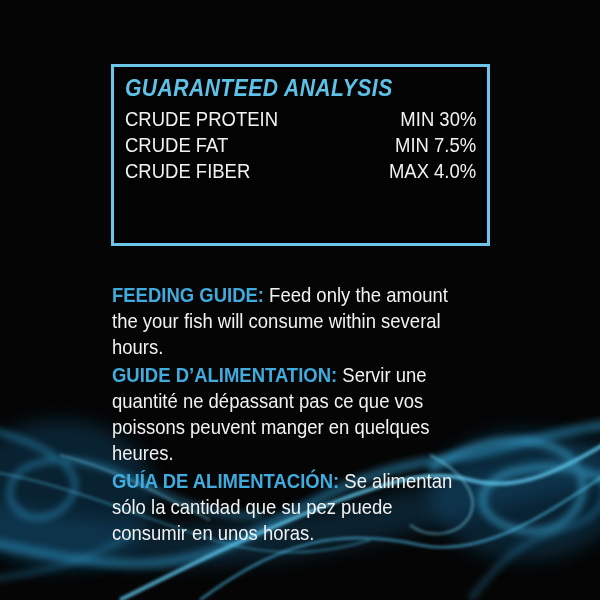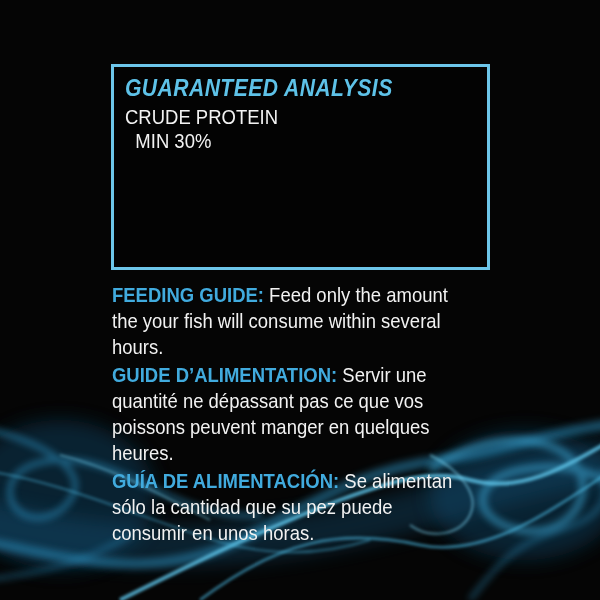--- a/index.html
+++ b/index.html
@@ -13,43 +13,42 @@
 
   
   .smoke {
     position:absolute; left:0; top:0; width:600px; height:600px;
     z-index:1; pointer-events:none;
   }
 
   
   .panel {
     position:absolute; left:111px; top:64px;
-    width:379px; height:206px;
+    width:379px; height:182px;
     border:3px solid #6dc6ea;
     box-sizing:border-box;
     padding:5px 11px 16px 11px;
     z-index:2;
     background:rgba(0,0,0,0.25);
   }
   .panel-title {
     font-style:italic;
     font-weight:700;
     font-size:24px;
     letter-spacing:0.5px;
     color:#5ec2e8;
     display:inline-block;
     transform:scaleX(0.88);
     transform-origin:0 0;
     margin:2px 0 3px 0;
     white-space:nowrap;
   }
   .arow {
-    display:flex; justify-content:space-between; align-items:flex-start;
+    display:flex; justify-content:space-between; align-items:flex-end;
     height:26px;
-    flex-direction:column;
   }
   .arow .lbl, .arow .val {
     font-size:21px;
     color:#f2f2f2;
     display:inline-block;
     white-space:nowrap;
   }
   .arow .lbl { transform:scaleX(0.88); transform-origin:0 50%; }
   .arow .val { transform:scaleX(0.88); transform-origin:100% 50%; }
 
@@ -100,19 +99,27 @@
   <path d="M 430,455 C 460,470 480,495 470,515 C 460,535 430,540 410,525" stroke="#7cd2ef" stroke-width="2" fill="none" opacity="0.6" filter="url(#b1)"></path>
 </svg>
 
 <div class="panel">
   <div class="panel-title">GUARANTEED ANALYSIS</div>
 
   <div class="arow">
     <span class="lbl">CRUDE PROTEIN</span>
     <span class="val">MIN 30%</span>
   </div>
+  <div class="arow">
+    <span class="lbl">CRUDE FAT</span>
+    <span class="val">MIN 7.5%</span>
+  </div>
+  <div class="arow">
+    <span class="lbl">CRUDE FIBER</span>
+    <span class="val">MAX 4.0%</span>
+  </div>
 </div>
 
 <div class="guide">
   <p><span class="h">FEEDING GUIDE:</span><span> Feed only the amount the your fish will consume within several hours.</span></p>
   <p><span class="h">GUIDE D’ALIMENTATION:</span><span> Servir une quantité ne dépassant pas ce que vos poissons peuvent manger en quelques heures.</span></p>
   <p><span class="h">GUÍA DE ALIMENTACIÓN:</span><span> Se alimentan sólo la cantidad que su pez puede consumir en unos horas.</span></p>
 </div>
 
 </body></html>

